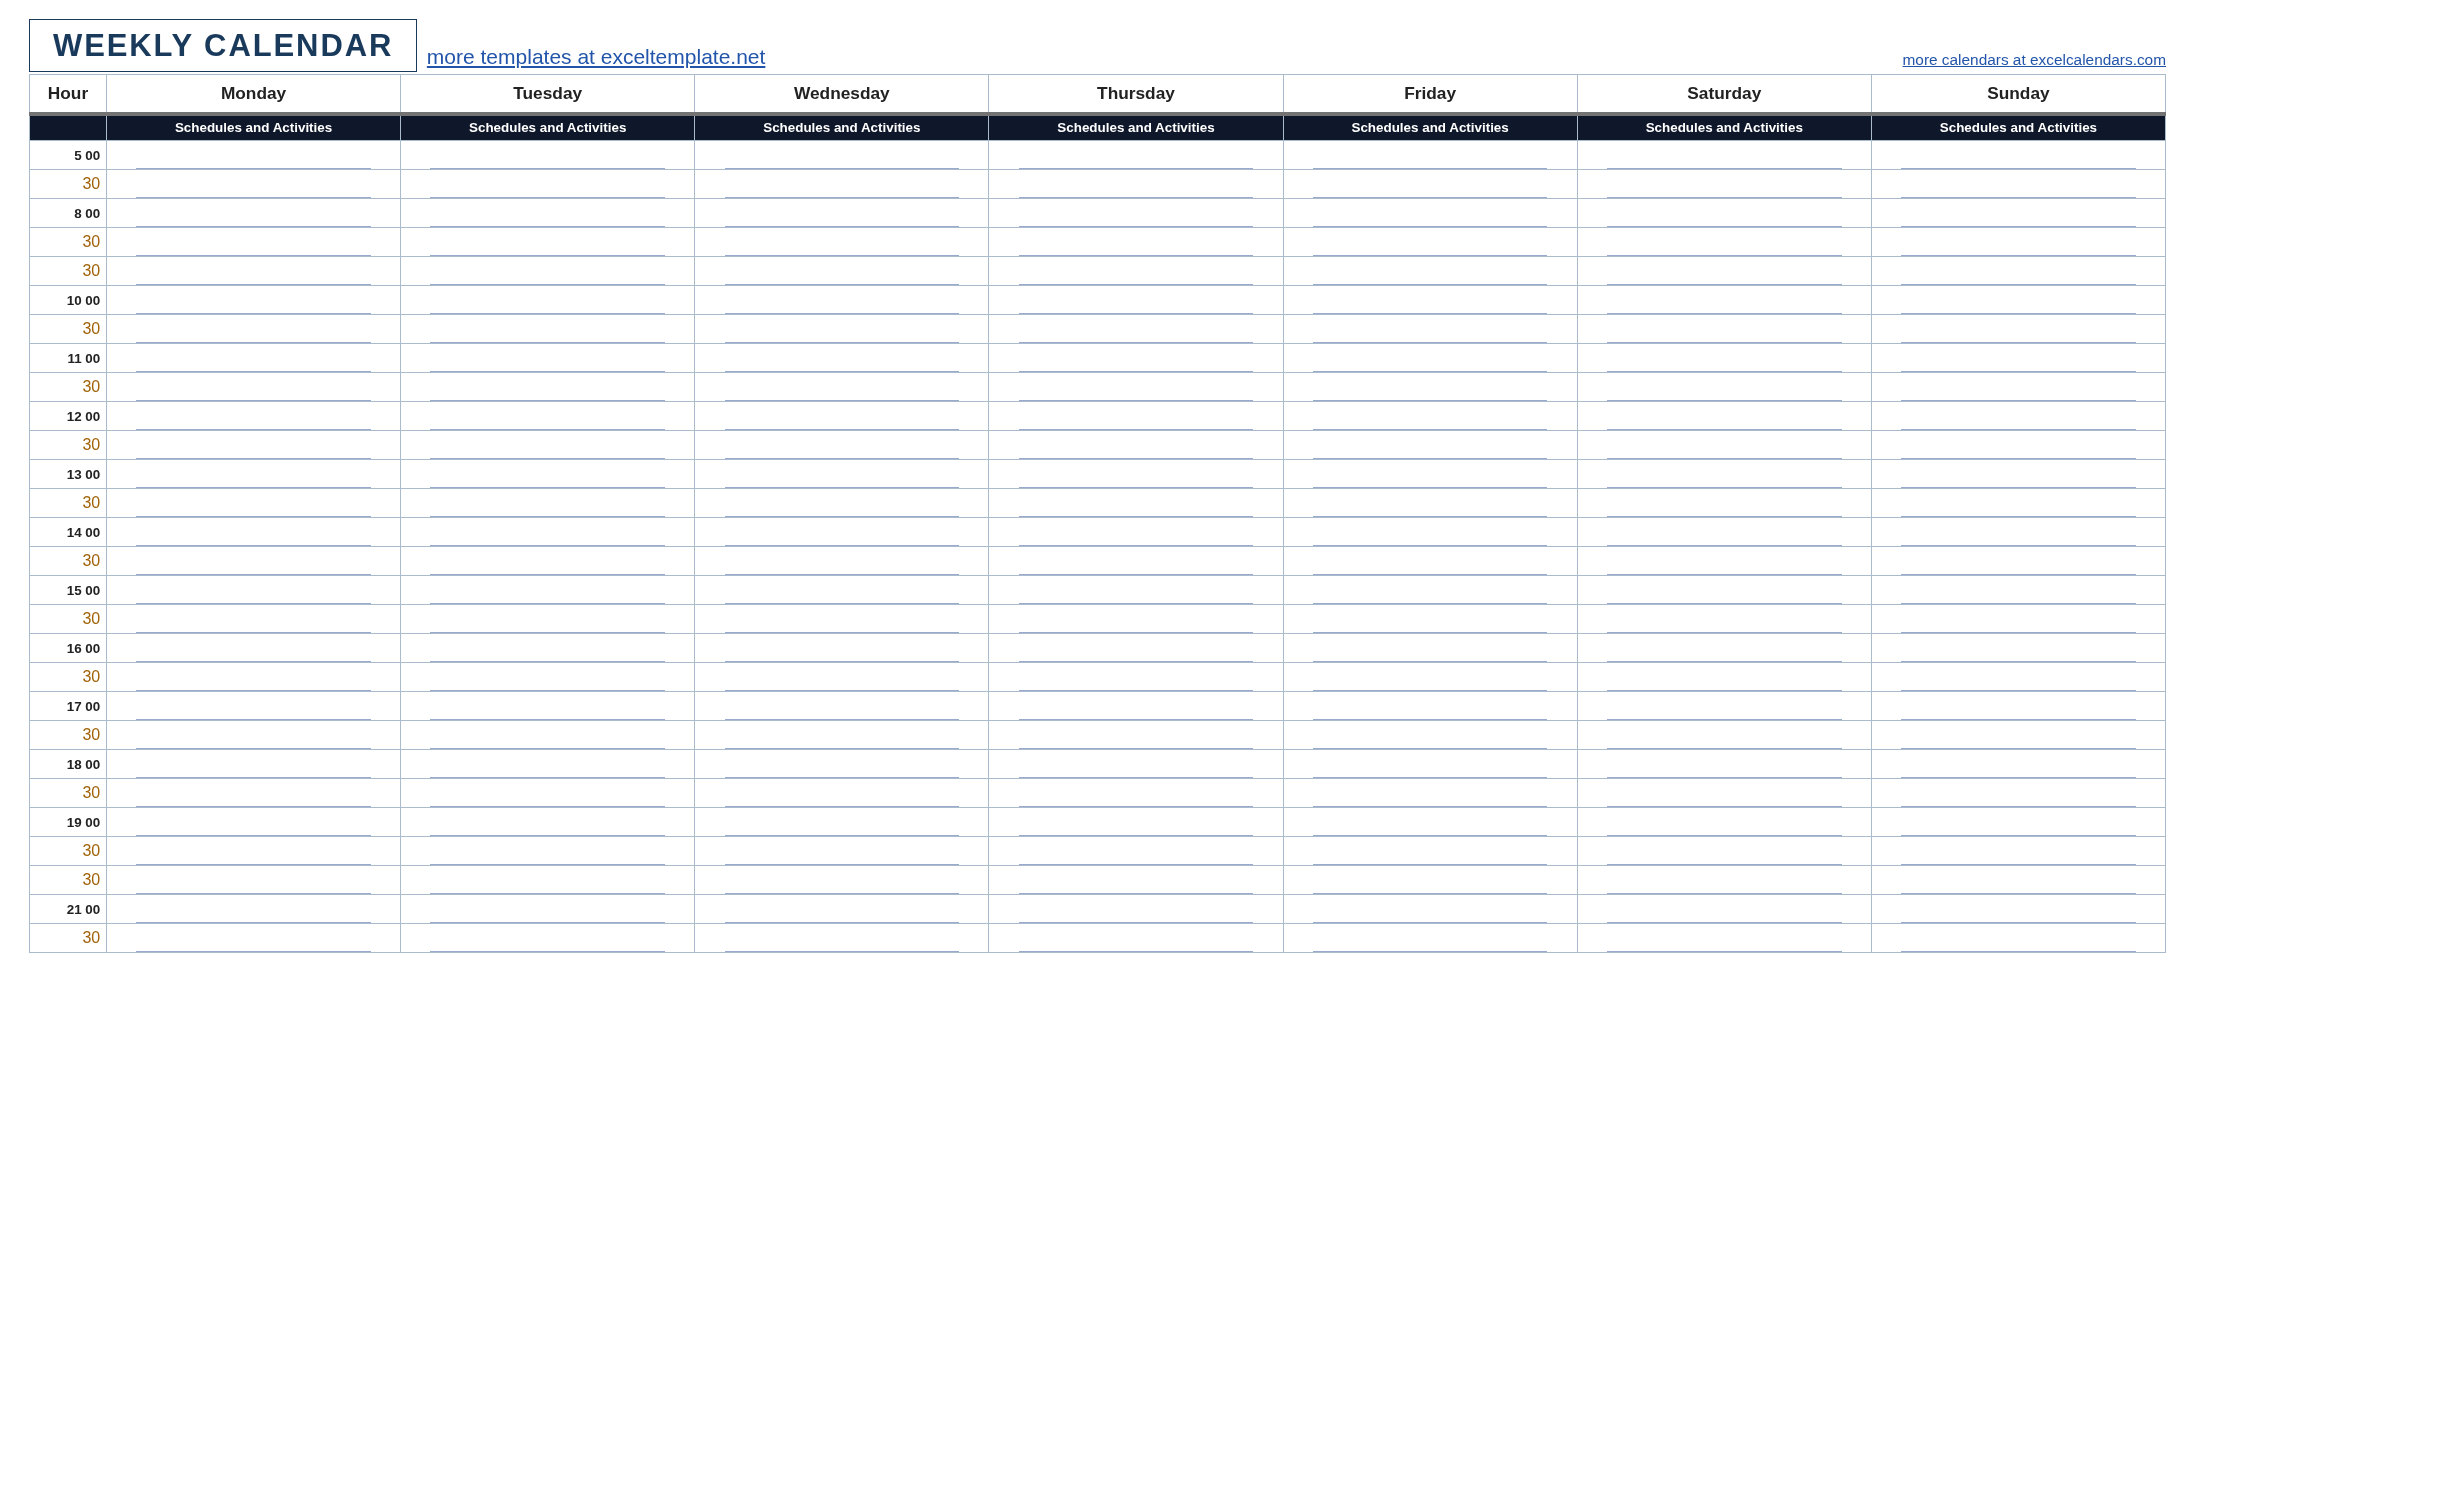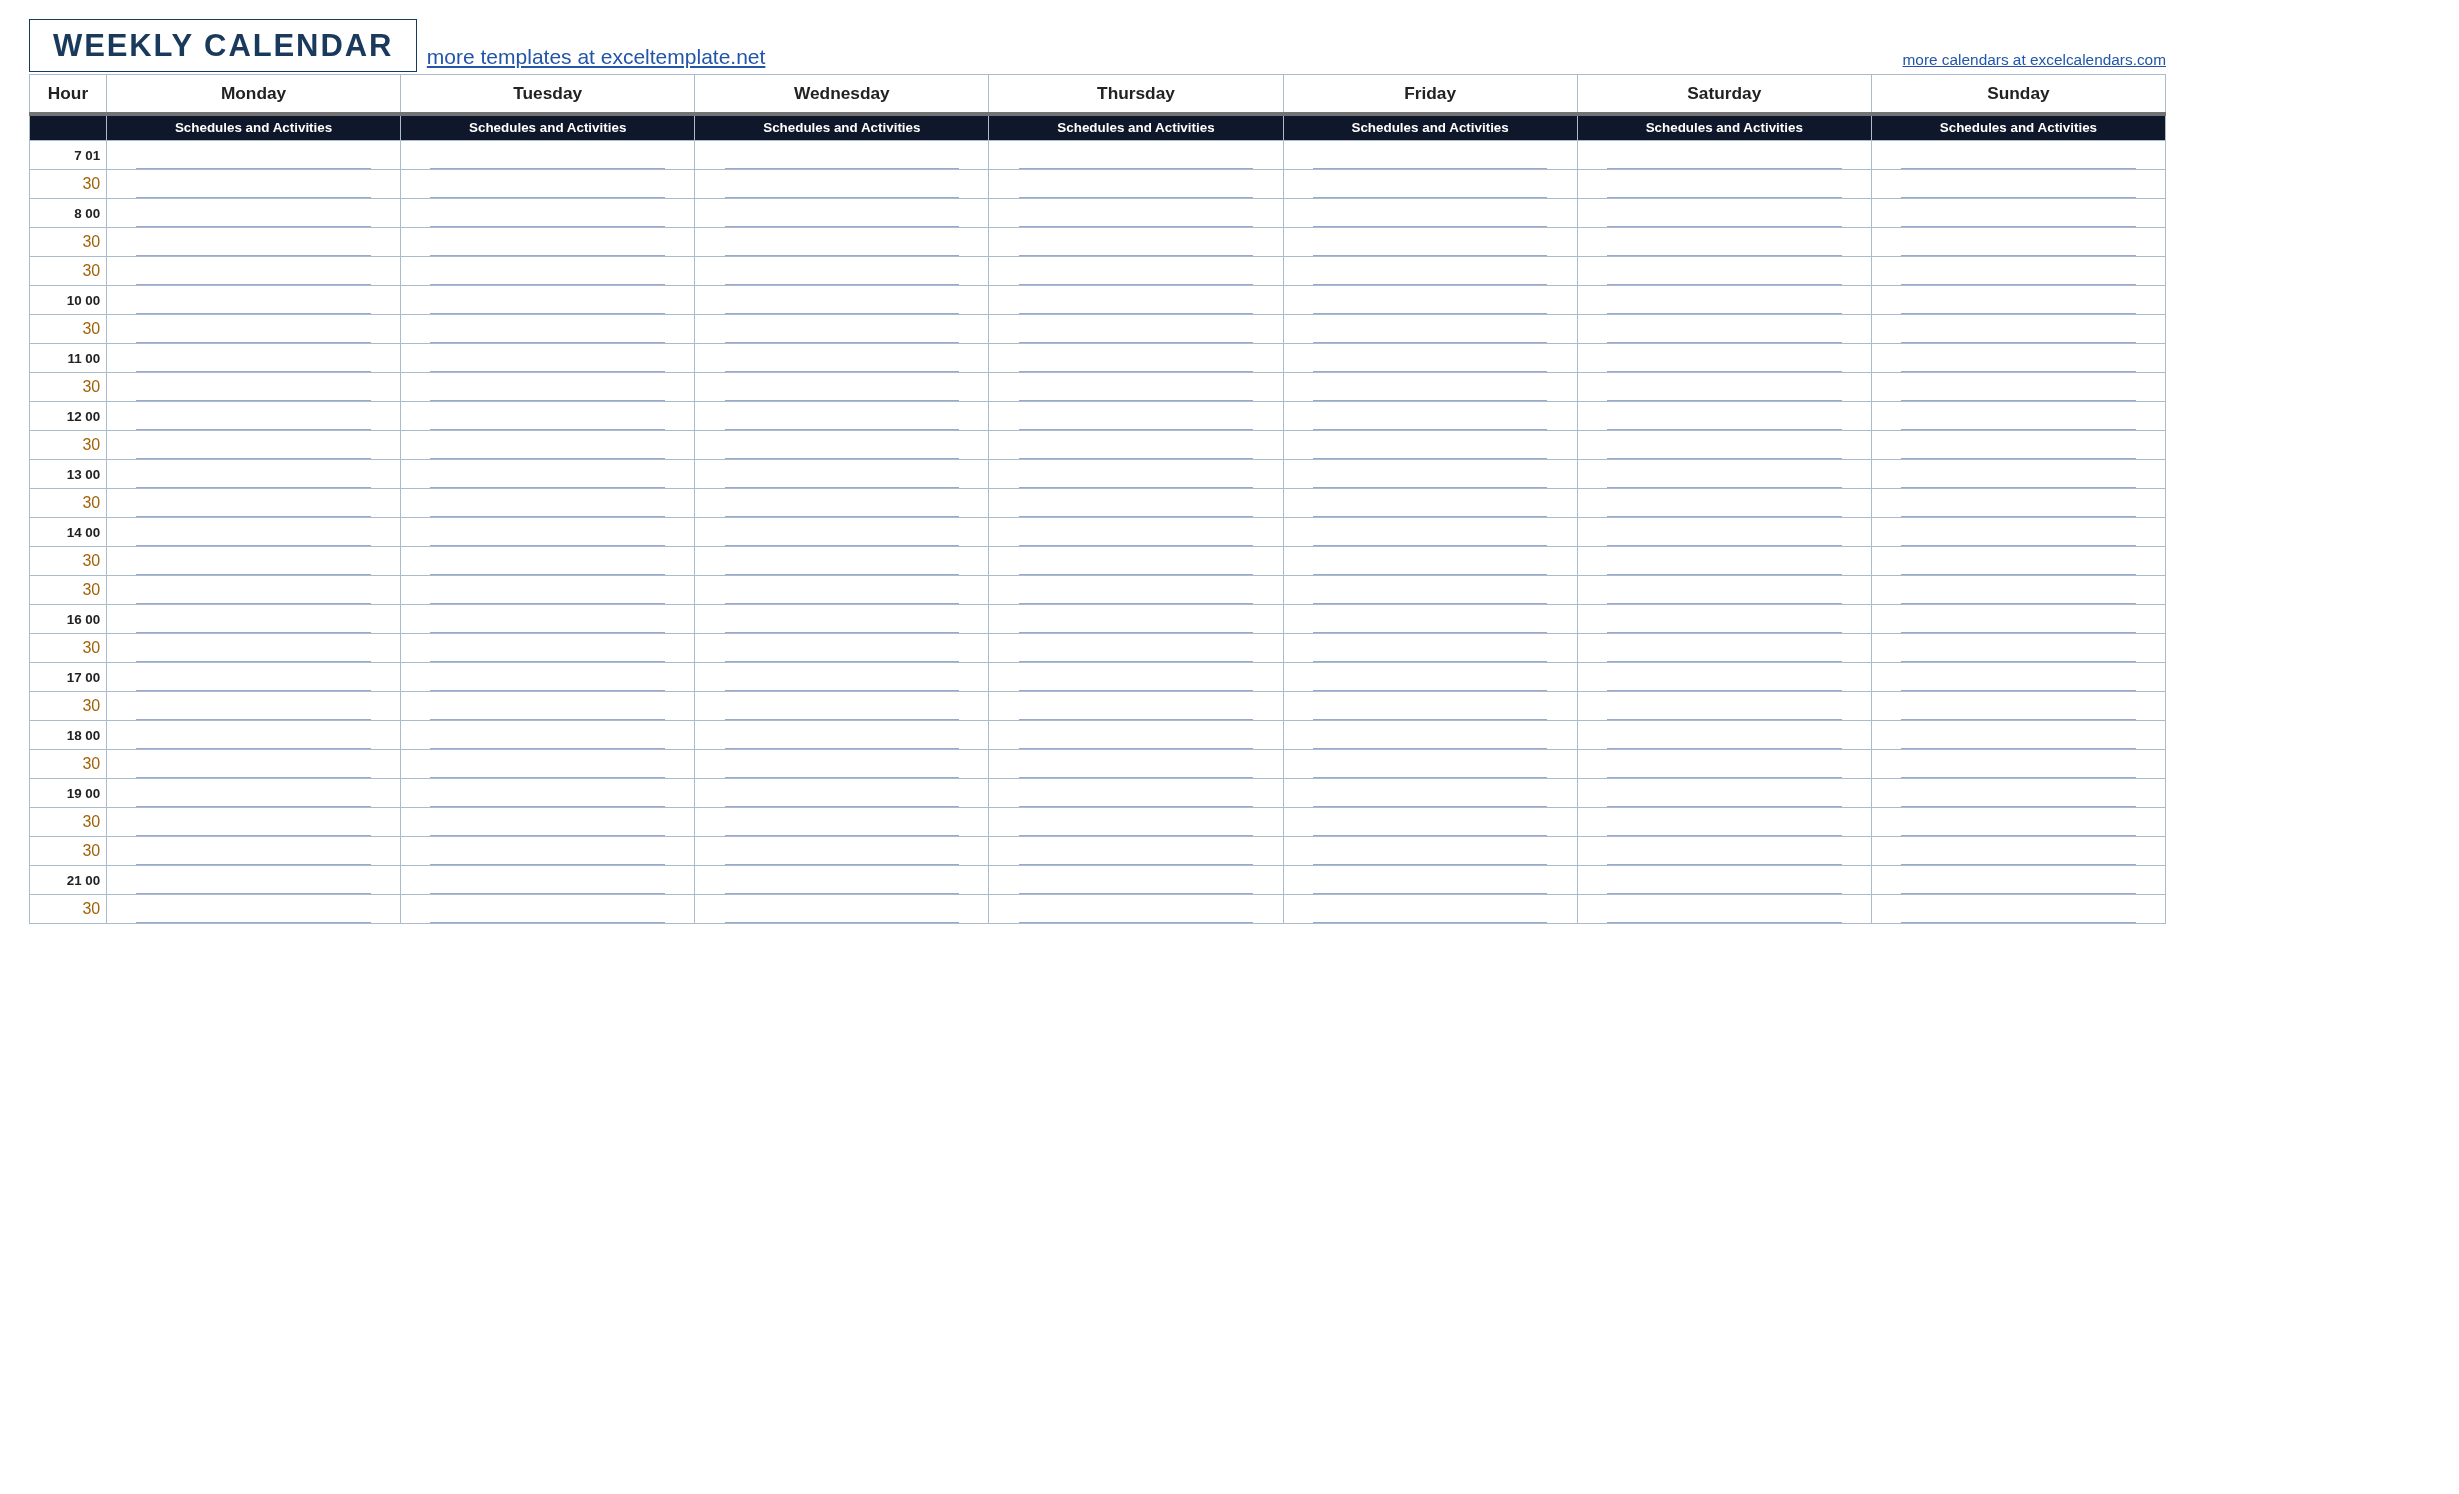--- a/index.html
+++ b/index.html
@@ -171,21 +171,21 @@
         <th><span>Schedules and Activities</span></th>
         <th><span>Schedules and Activities</span></th>
         <th><span>Schedules and Activities</span></th>
         <th><span>Schedules and Activities</span></th>
         <th><span>Schedules and Activities</span></th>
         <th><span>Schedules and Activities</span></th>
       </tr>
     </thead>
     <tbody id="calendar-body">
     <tr class="hour-row">
-          <td class="time-cell time-label-hour">7  01</td>
+          <td class="time-cell time-label-hour">5  00</td>
           <td class="schedule-cell">
             <div class="line"></div>
           </td>
           <td class="schedule-cell">
             <div class="line"></div>
           </td>
           <td class="schedule-cell">
             <div class="line"></div>
           </td>
           <td class="schedule-cell">
@@ -508,20 +508,44 @@
           </td>
           <td class="schedule-cell">
             <div class="line"></div>
           </td>
           <td class="schedule-cell">
             <div class="line"></div>
           </td>
         </tr>
         <tr class="half-row">
           <td class="time-cell time-label-thirty">30</td>
+          <td class="schedule-cell">
+            <div class="line"></div>
+          </td>
+          <td class="schedule-cell">
+            <div class="line"></div>
+          </td>
+          <td class="schedule-cell">
+            <div class="line"></div>
+          </td>
+          <td class="schedule-cell">
+            <div class="line"></div>
+          </td>
+          <td class="schedule-cell">
+            <div class="line"></div>
+          </td>
+          <td class="schedule-cell">
+            <div class="line"></div>
+          </td>
+          <td class="schedule-cell">
+            <div class="line"></div>
+          </td>
+        </tr>
+        <tr class="hour-row">
+          <td class="time-cell time-label-hour">15  00</td>
           <td class="schedule-cell">
             <div class="line"></div>
           </td>
           <td class="schedule-cell">
             <div class="line"></div>
           </td>
           <td class="schedule-cell">
             <div class="line"></div>
           </td>
           <td class="schedule-cell">

